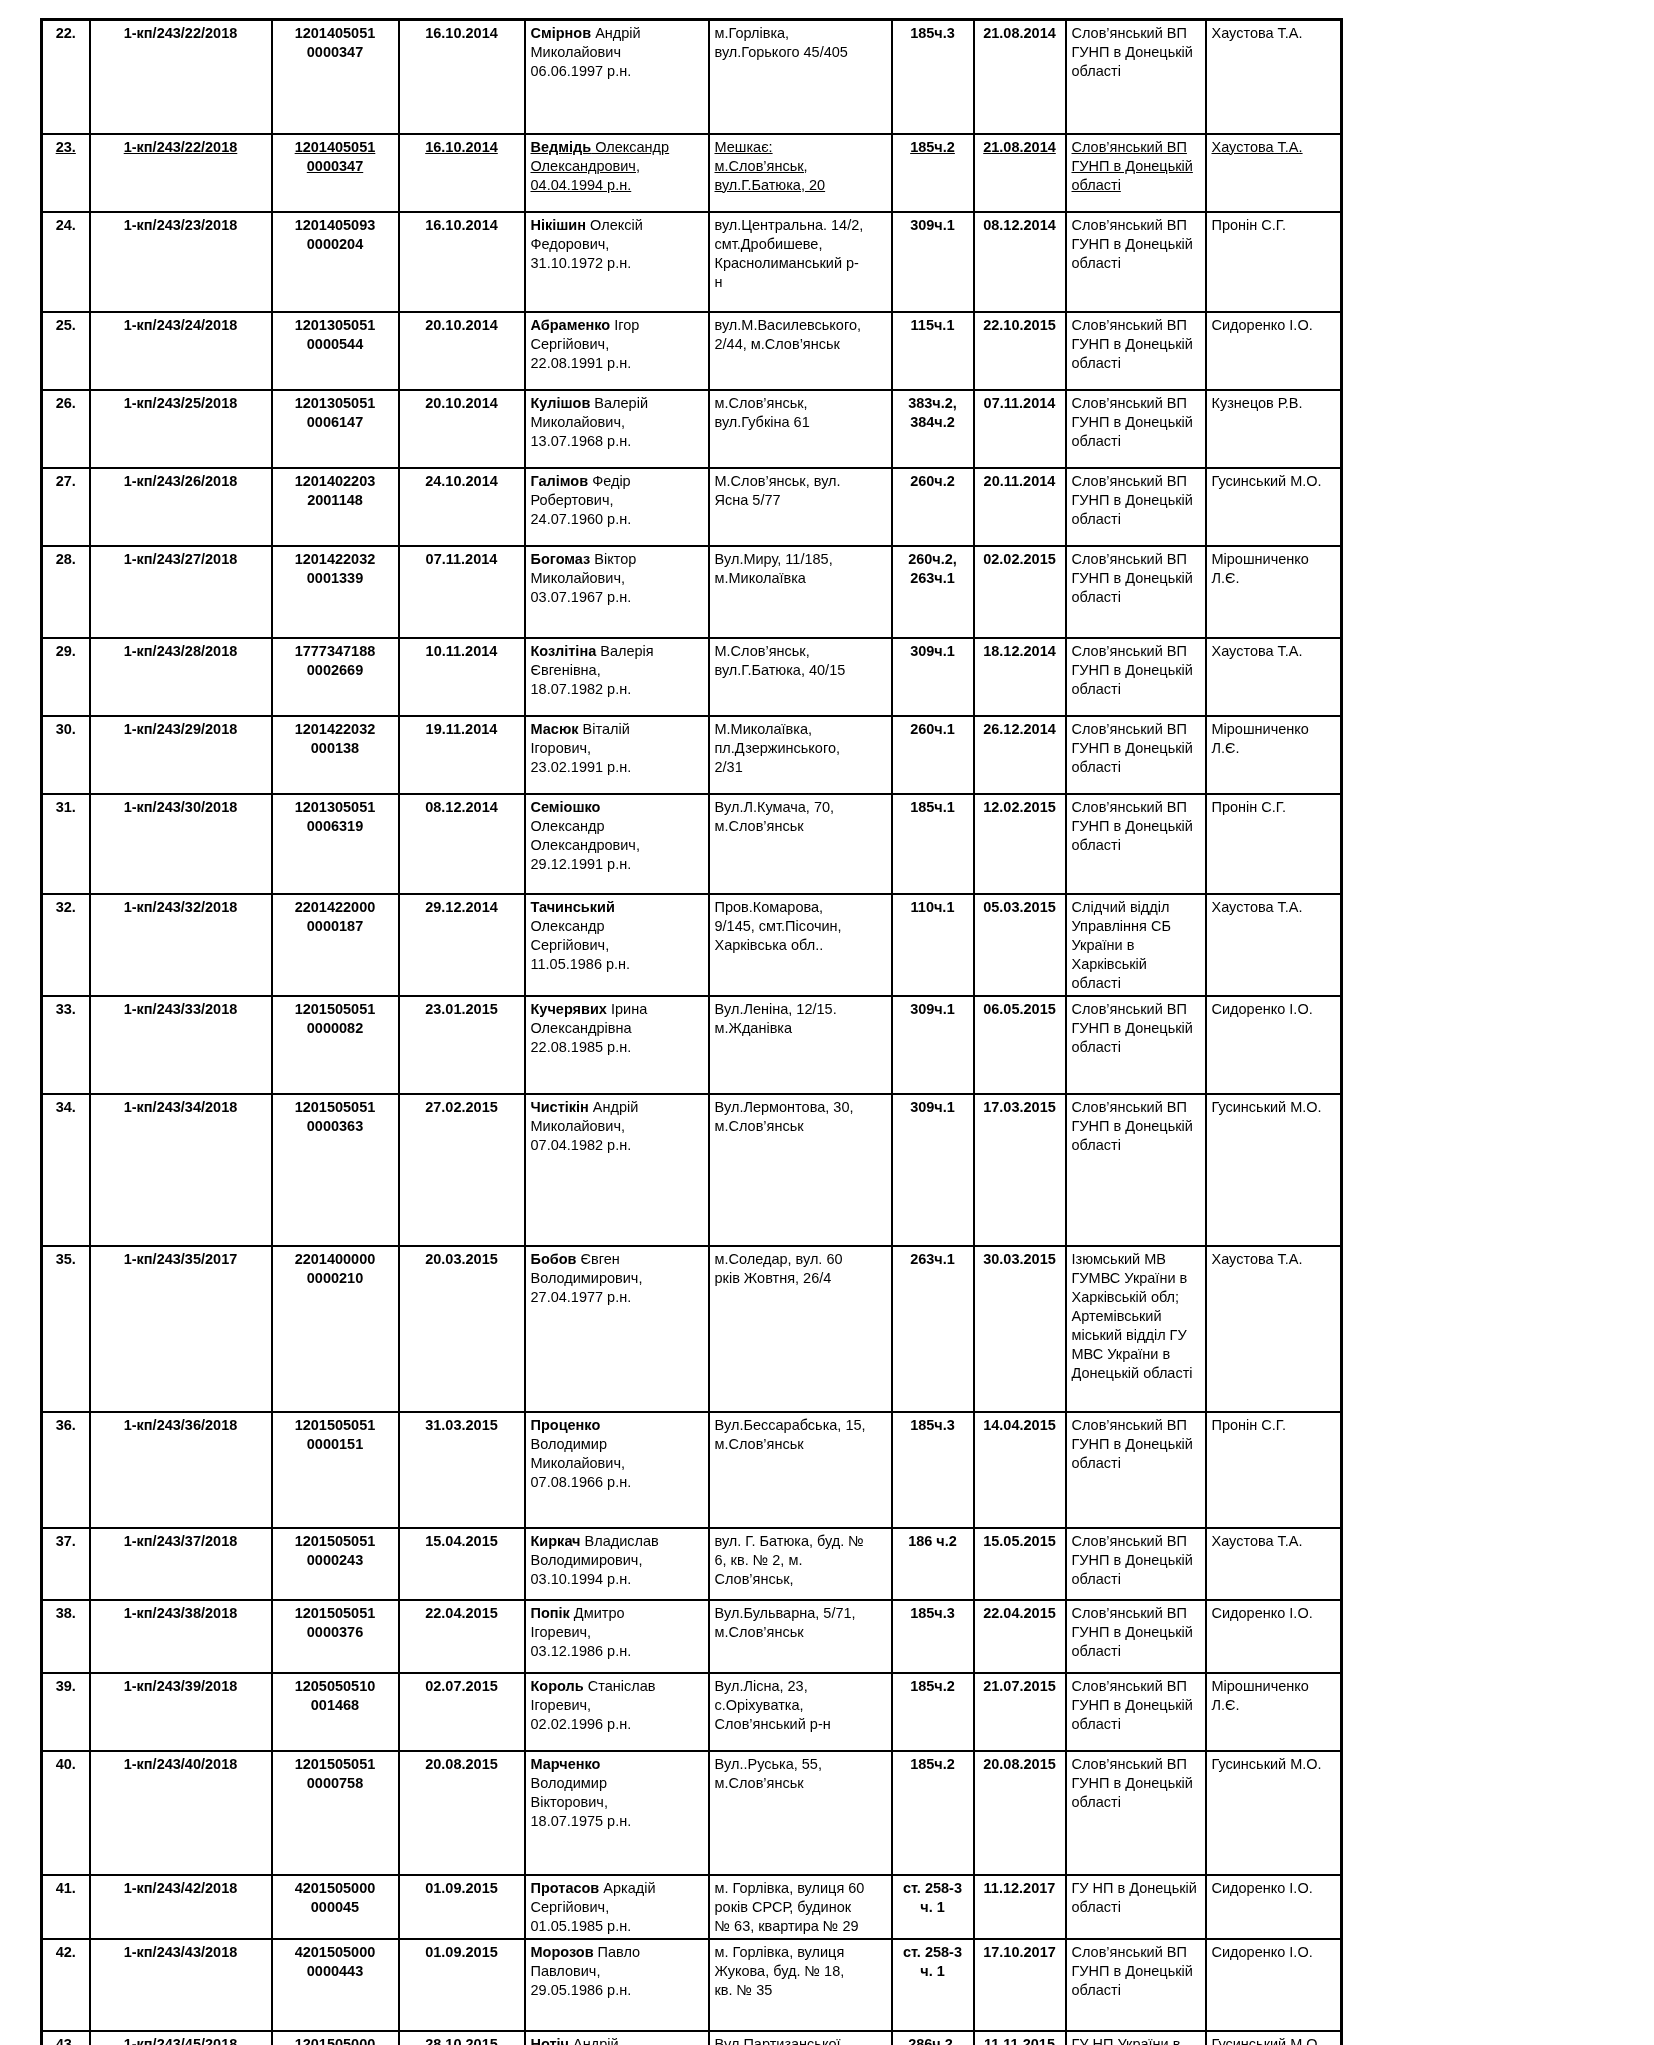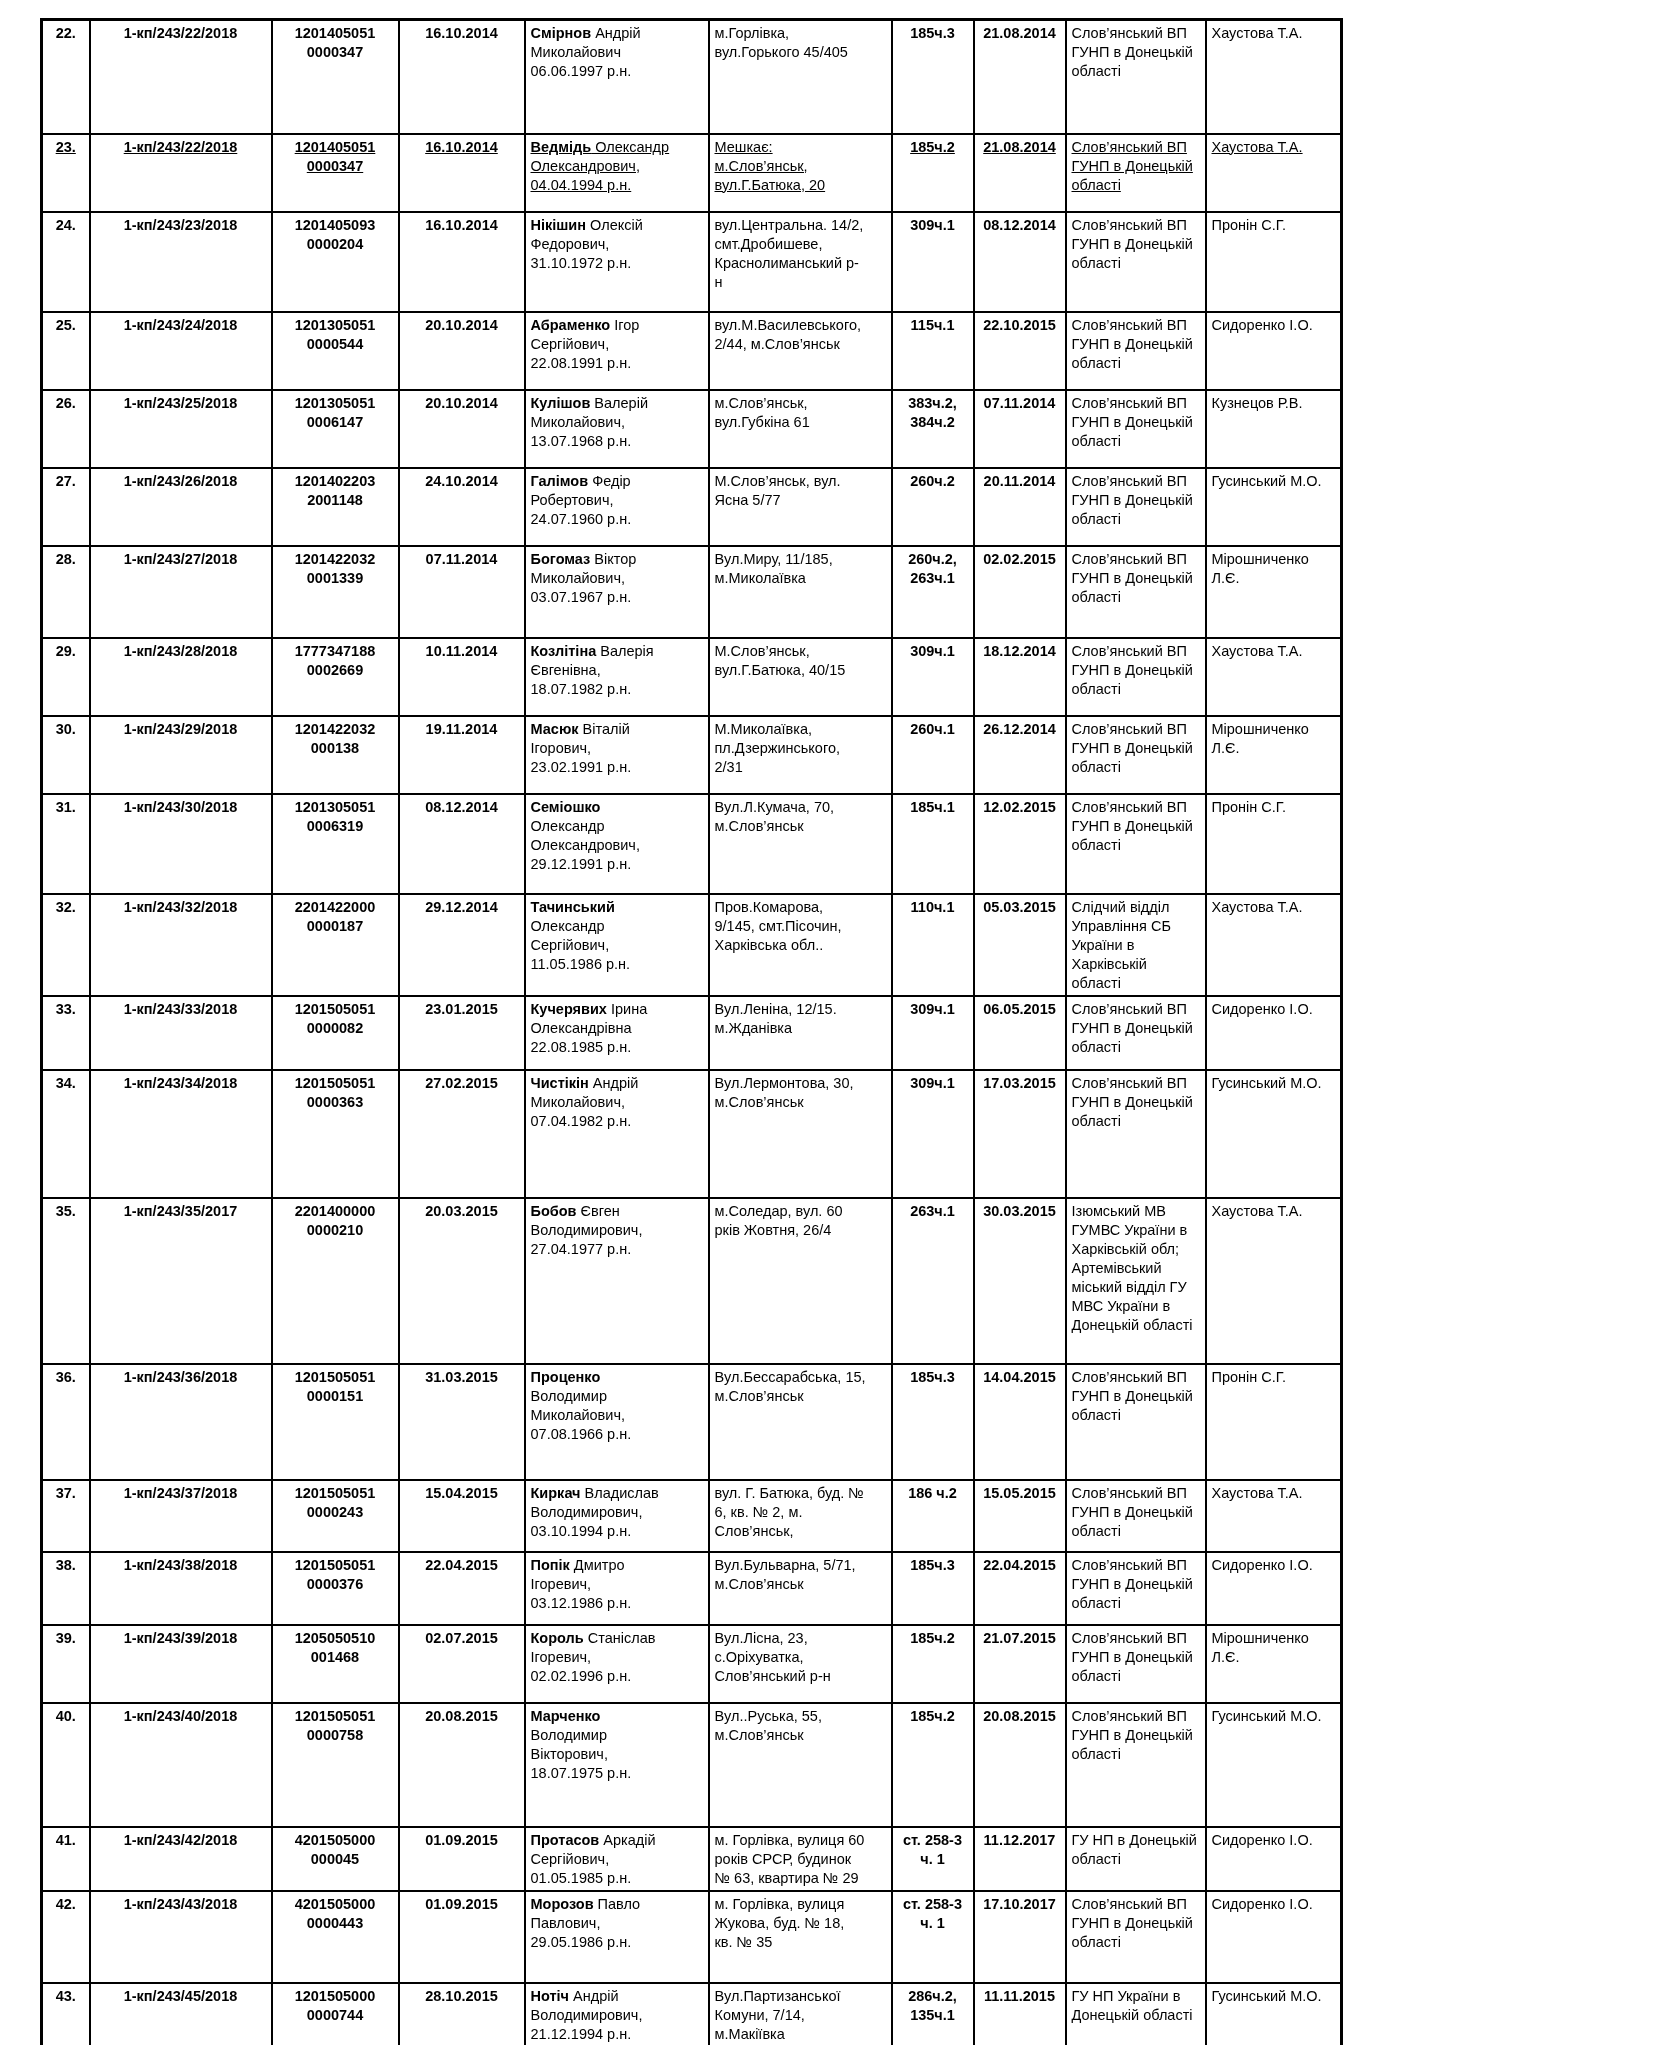--- a/index.html
+++ b/index.html
@@ -267,39 +267,39 @@
 9/145, смт.Пісочин,
 Харківська обл..</td>
           <td class="c-article">110ч.1</td>
           <td class="c-date_decision">05.03.2015</td>
           <td class="c-authority">Слідчий відділ
 Управління СБ
 України в
 Харківській області</td>
           <td class="c-judge">Хаустова Т.А.</td>
         </tr>
-        <tr style="height: 74px;">
+        <tr style="height: 98px;">
           <td class="c-num">33.</td>
           <td class="c-case">1-кп/243/33/2018</td>
           <td class="c-reg">1201505051
 0000082</td>
           <td class="c-date_reg">23.01.2015</td>
           <td class="c-name"><b>Кучерявих</b><span> Ірина
 Олександрівна
 22.08.1985 р.н.</span></td>
           <td class="c-address">Вул.Леніна, 12/15.
 м.Жданівка</td>
           <td class="c-article">309ч.1</td>
           <td class="c-date_decision">06.05.2015</td>
           <td class="c-authority">Слов’янський ВП
 ГУНП в Донецькій
 області</td>
           <td class="c-judge">Сидоренко І.О.</td>
         </tr>
-        <tr style="height: 128px;">
+        <tr style="height: 152px;">
           <td class="c-num">34.</td>
           <td class="c-case">1-кп/243/34/2018</td>
           <td class="c-reg">1201505051
 0000363</td>
           <td class="c-date_reg">27.02.2015</td>
           <td class="c-name"><b>Чистікін</b><span> Андрій
 Миколайович,
 07.04.1982 р.н.</span></td>
           <td class="c-address">Вул.Лермонтова, 30,
 м.Слов’янськ</td>

